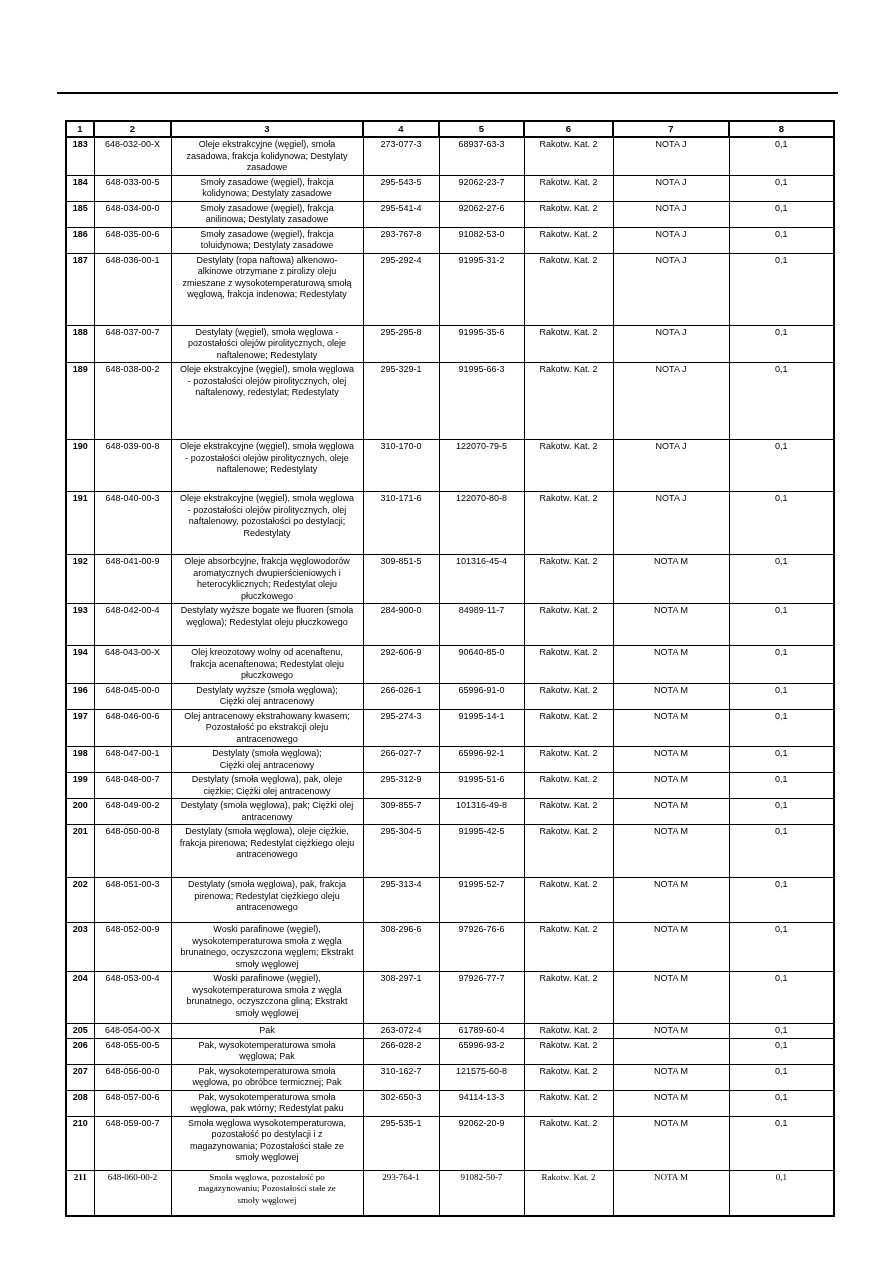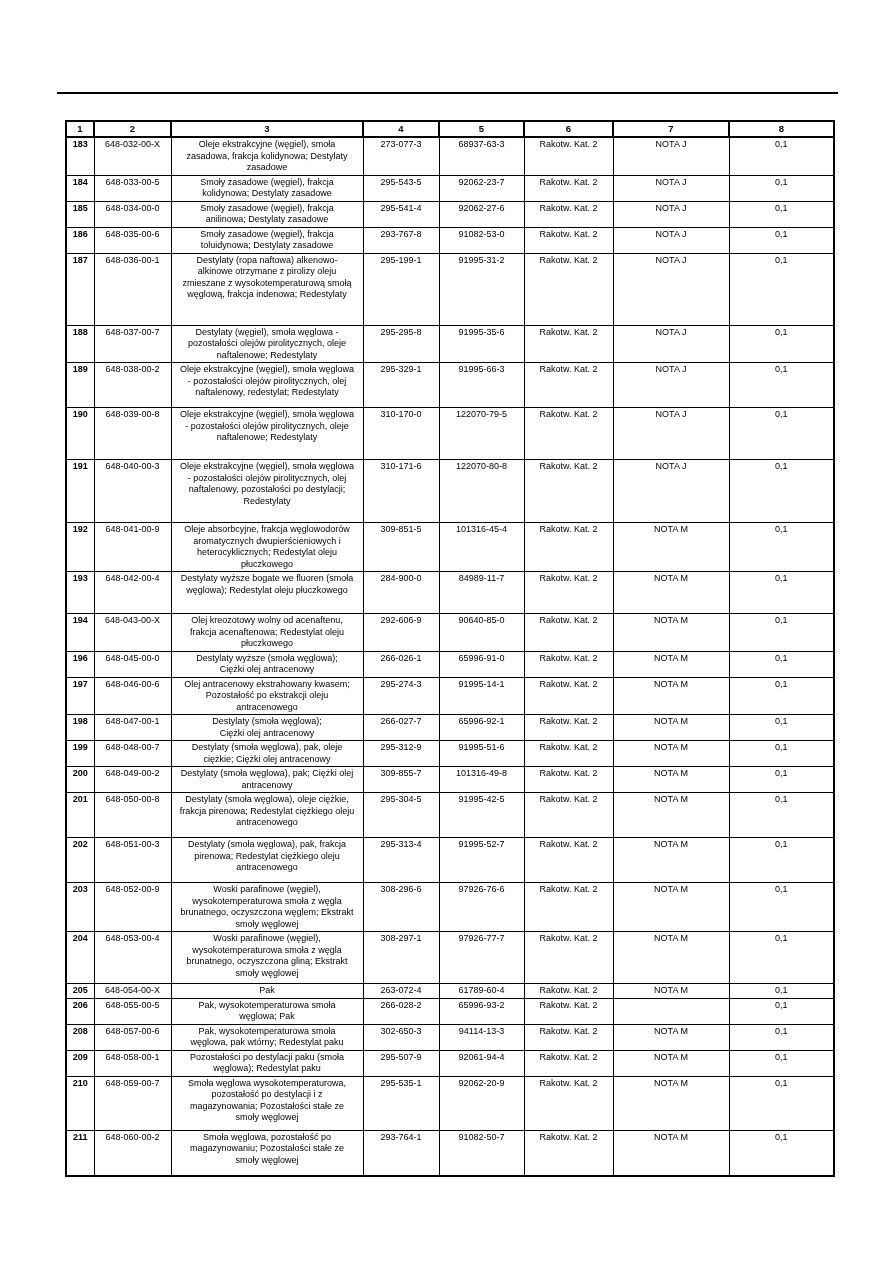--- a/index.html
+++ b/index.html
@@ -136,39 +136,39 @@
           <td class="c-nota">NOTA J</td>
           <td class="c-limit">0,1</td>
         </tr>
         <tr style="height: 72px;">
           <td class="c-no">187</td>
           <td class="c-index">648-036-00-1</td>
           <td class="c-name">Destylaty (ropa naftowa) alkenowo-
 alkinowe otrzymane z pirolizy oleju
 zmieszane z wysokotemperaturową smołą
 węglową, frakcja indenowa; Redestylaty</td>
-          <td class="c-ec">295-199-1</td>
+          <td class="c-ec">295-292-4</td>
           <td class="c-cas">91995-31-2</td>
           <td class="c-cat">Rakotw. Kat. 2</td>
           <td class="c-nota">NOTA J</td>
           <td class="c-limit">0,1</td>
         </tr>
         <tr>
           <td class="c-no">188</td>
           <td class="c-index">648-037-00-7</td>
           <td class="c-name">Destylaty (węgiel), smoła węglowa -
 pozostałości olejów pirolitycznych, oleje
 naftalenowe; Redestylaty</td>
           <td class="c-ec">295-295-8</td>
           <td class="c-cas">91995-35-6</td>
           <td class="c-cat">Rakotw. Kat. 2</td>
           <td class="c-nota">NOTA J</td>
           <td class="c-limit">0,1</td>
         </tr>
-        <tr style="height: 45px;">
+        <tr style="height: 77px;">
           <td class="c-no">189</td>
           <td class="c-index">648-038-00-2</td>
           <td class="c-name">Oleje ekstrakcyjne (węgiel), smoła węglowa
 - pozostałości olejów pirolitycznych, olej
 naftalenowy, redestylat; Redestylaty</td>
           <td class="c-ec">295-329-1</td>
           <td class="c-cas">91995-66-3</td>
           <td class="c-cat">Rakotw. Kat. 2</td>
           <td class="c-nota">NOTA J</td>
           <td class="c-limit">0,1</td>
@@ -283,21 +283,21 @@
           <td class="c-no">200</td>
           <td class="c-index">648-049-00-2</td>
           <td class="c-name">Destylaty (smoła węglowa), pak; Ciężki olej
 antracenowy</td>
           <td class="c-ec">309-855-7</td>
           <td class="c-cas">101316-49-8</td>
           <td class="c-cat">Rakotw. Kat. 2</td>
           <td class="c-nota">NOTA M</td>
           <td class="c-limit">0,1</td>
         </tr>
-        <tr style="height: 45px;">
+        <tr style="height: 53px;">
           <td class="c-no">201</td>
           <td class="c-index">648-050-00-8</td>
           <td class="c-name">Destylaty (smoła węglowa), oleje ciężkie,
 frakcja pirenowa; Redestylat ciężkiego oleju
 antracenowego</td>
           <td class="c-ec">295-304-5</td>
           <td class="c-cas">91995-42-5</td>
           <td class="c-cat">Rakotw. Kat. 2</td>
           <td class="c-nota">NOTA M</td>
           <td class="c-limit">0,1</td>
@@ -355,55 +355,55 @@
           <td class="c-index">648-055-00-5</td>
           <td class="c-name">Pak, wysokotemperaturowa smoła
 węglowa; Pak</td>
           <td class="c-ec">266-028-2</td>
           <td class="c-cas">65996-93-2</td>
           <td class="c-cat">Rakotw. Kat. 2</td>
           <td class="c-nota"></td>
           <td class="c-limit">0,1</td>
         </tr>
         <tr>
+          <td class="c-no">207</td>
+          <td class="c-index">648-056-00-0</td>
+          <td class="c-name">Pak, wysokotemperaturowa smoła
+węglowa, po obróbce termicznej; Pak</td>
+          <td class="c-ec">310-162-7</td>
+          <td class="c-cas">121575-60-8</td>
+          <td class="c-cat">Rakotw. Kat. 2</td>
+          <td class="c-nota">NOTA M</td>
+          <td class="c-limit">0,1</td>
+        </tr>
+        <tr>
           <td class="c-no">208</td>
           <td class="c-index">648-057-00-6</td>
           <td class="c-name">Pak, wysokotemperaturowa smoła
 węglowa, pak wtórny; Redestylat paku</td>
           <td class="c-ec">302-650-3</td>
           <td class="c-cas">94114-13-3</td>
-          <td class="c-cat">Rakotw. Kat. 2</td>
-          <td class="c-nota">NOTA M</td>
-          <td class="c-limit">0,1</td>
-        </tr>
-        <tr>
-          <td class="c-no">209</td>
-          <td class="c-index">648-058-00-1</td>
-          <td class="c-name">Pozostałości po destylacji paku (smoła
-węglowa); Redestylat paku</td>
-          <td class="c-ec">295-507-9</td>
-          <td class="c-cas">92061-94-4</td>
           <td class="c-cat">Rakotw. Kat. 2</td>
           <td class="c-nota">NOTA M</td>
           <td class="c-limit">0,1</td>
         </tr>
         <tr style="height: 54px;">
           <td class="c-no">210</td>
           <td class="c-index">648-059-00-7</td>
           <td class="c-name">Smoła węglowa wysokotemperaturowa,
 pozostałość po destylacji i z
 magazynowania; Pozostałości stałe ze
 smoły węglowej</td>
           <td class="c-ec">295-535-1</td>
           <td class="c-cas">92062-20-9</td>
           <td class="c-cat">Rakotw. Kat. 2</td>
           <td class="c-nota">NOTA M</td>
           <td class="c-limit">0,1</td>
         </tr>
-        <tr style="height: 46px;">
+        <tr style="height: 46px; font-family: Liberation Serif, serif;">
           <td class="c-no">211</td>
           <td class="c-index">648-060-00-2</td>
           <td class="c-name">Smoła węglowa, pozostałość po
 magazynowaniu; Pozostałości stałe ze
 smoły węglowej</td>
           <td class="c-ec">293-764-1</td>
           <td class="c-cas">91082-50-7</td>
           <td class="c-cat">Rakotw. Kat. 2</td>
           <td class="c-nota">NOTA M</td>
           <td class="c-limit">0,1</td>

